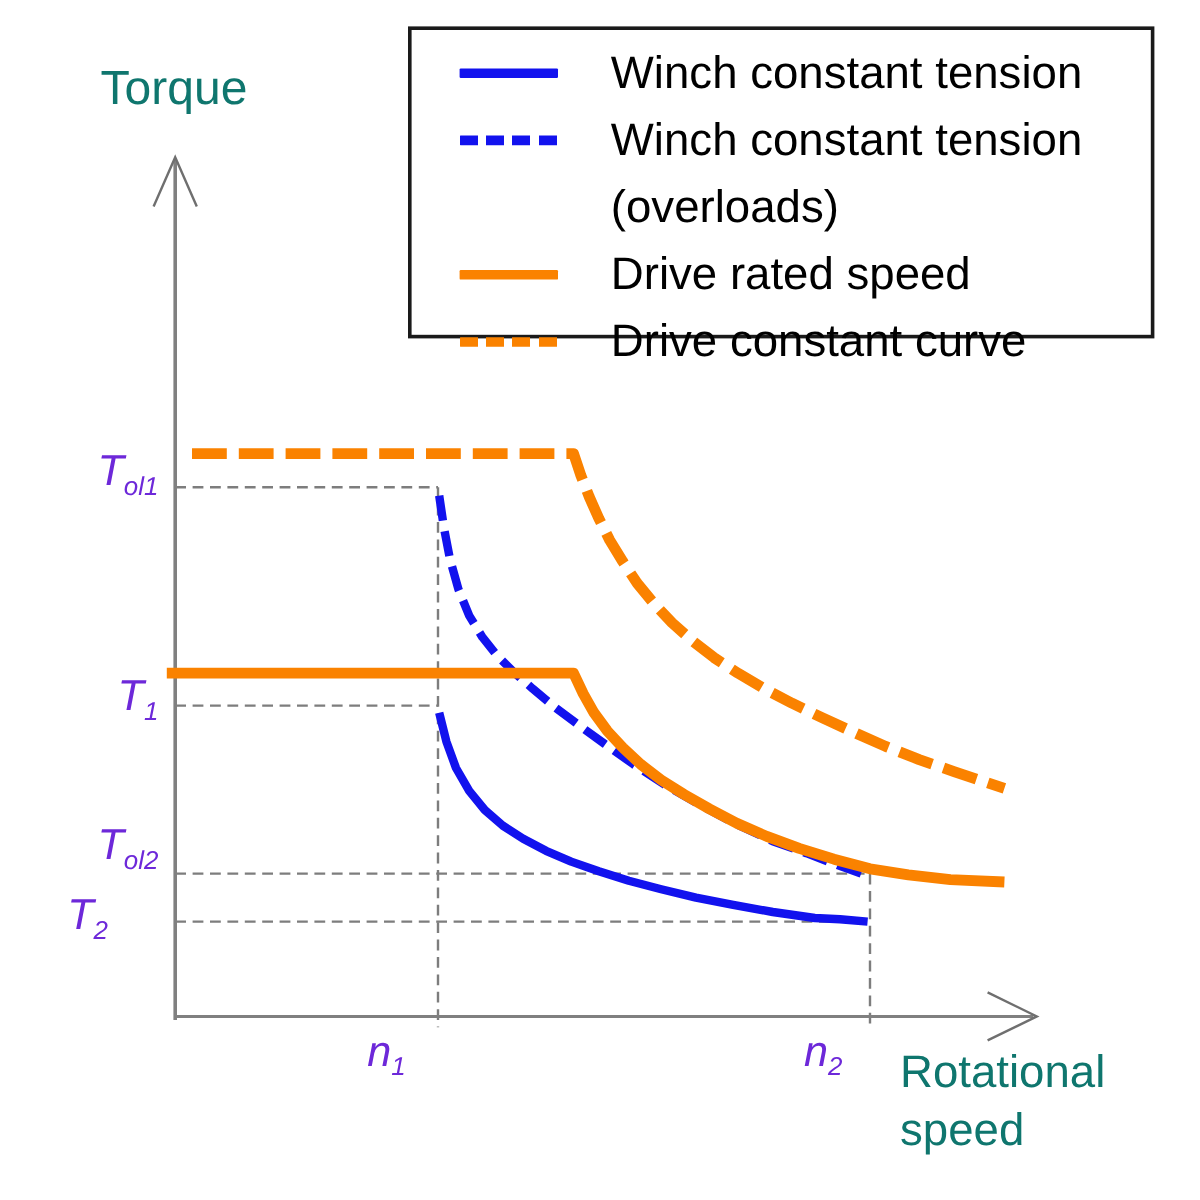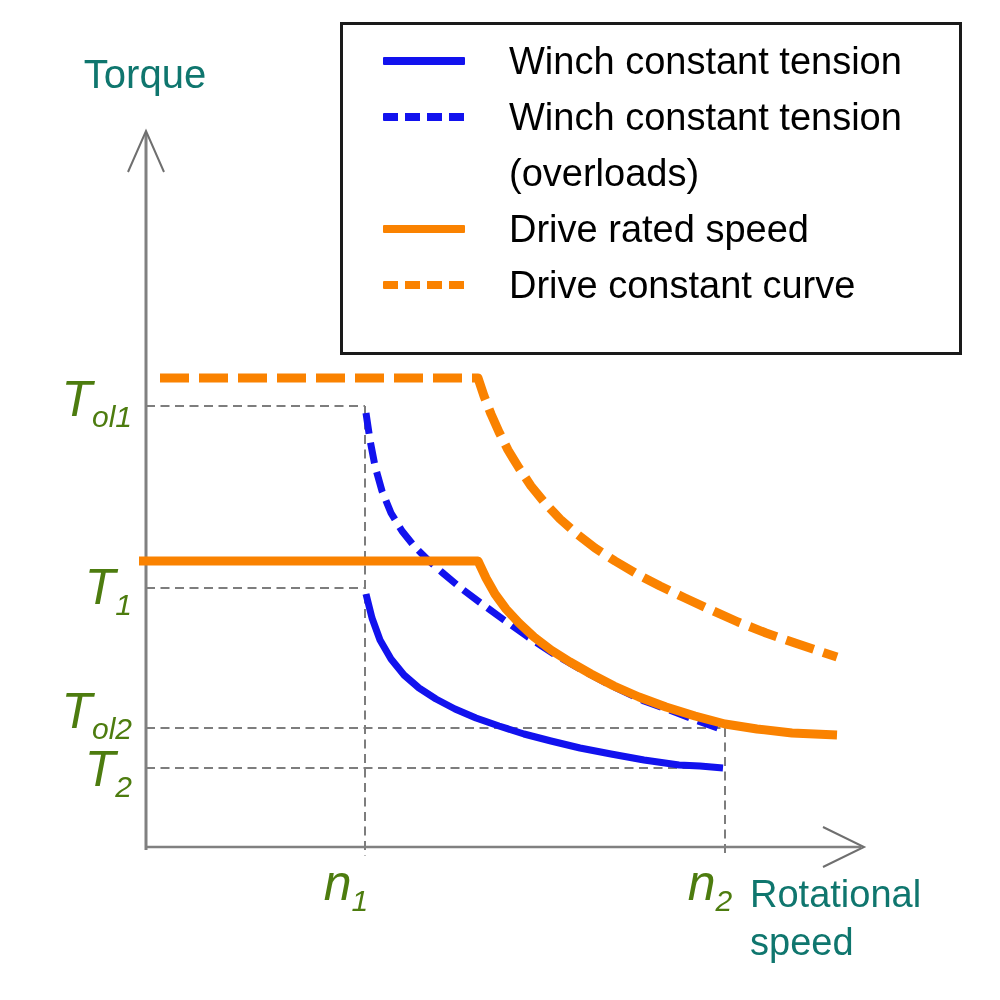--- a/index.html
+++ b/index.html
@@ -5,26 +5,26 @@
   html,body{margin:0;padding:0;background:#ffffff;}
   #stage{position:relative;width:1000px;height:1000px;background:#ffffff;overflow:hidden;
          font-family:"Liberation Sans", sans-serif;color:#000;}
   svg.plot{position:absolute;left:0;top:0;}
   .series{fill:none;stroke-linejoin:round;stroke-linecap:butt;}
   .guide{fill:none;stroke:#7d7d7d;stroke-width:2;stroke-dasharray:9 5.5;}
   .axis{fill:none;stroke:#808080;}
   .arrowhead{fill:none;stroke:#6f6f6f;stroke-width:2;}
   
   .axis-word{position:absolute;font-size:40px;color:#0f766e;}
-  .math-label{position:absolute;font-style:italic;font-size:50px;line-height:1.1;color:#4d7c0f;}
+  .math-label{position:absolute;font-style:italic;font-size:36px;line-height:1.1;color:#6d28d9;}
   .math-label sub{font-size:0.60em;font-style:italic;line-height:0;}
   .tlab{left:14px;width:118px;text-align:right;}
-  .nlab{width:80px;text-align:center;top:856px;}
+  .nlab{width:80px;text-align:left;top:856px;}
   
-  .legend{position:absolute;left:340px;top:22px;width:622px;height:333px;
+  .legend{position:absolute;left:340px;top:22px;width:622px;height:260px;
           border:3px solid #1a1a1a;box-sizing:border-box;background:#fff;
           padding:8px 0 0 40px;}
   .lrow{display:flex;align-items:flex-start;}
   .sw{flex:0 0 82px;height:8px;margin-top:24px;border-radius:1px;}
   .ltxt{margin-left:44px;font-size:38px;line-height:56px;white-space:nowrap;}
   .ltxt .l2{display:block;}
 </style>
 </head>
 <body>
 
@@ -58,21 +58,21 @@
 
   <div class="math-label tlab" style="top:372px;">
     <span>T</span><sub>ol1</sub>
   </div>
   <div class="math-label tlab" style="top:560px;">
     <span>T</span><sub>1</sub>
   </div>
   <div class="math-label tlab" style="top:684px;">
     <span>T</span><sub>ol2</sub>
   </div>
-  <div class="math-label tlab" style="top:742px;">
+  <div class="math-label tlab" style="top:742px;text-align:center;">
     <span>T</span><sub>2</sub>
   </div>
 
   <div class="math-label nlab" style="left:306px;">
     <span>n</span><sub>1</sub>
   </div>
   <div class="math-label nlab" style="left:670px;">
     <span>n</span><sub>2</sub>
   </div>
 

